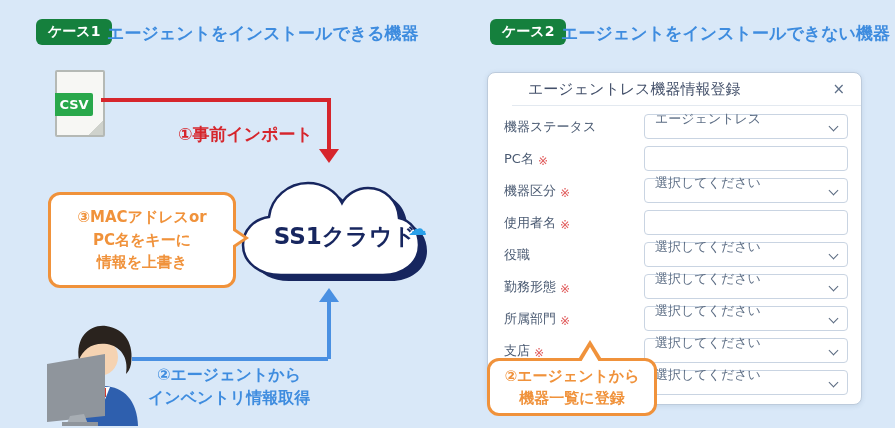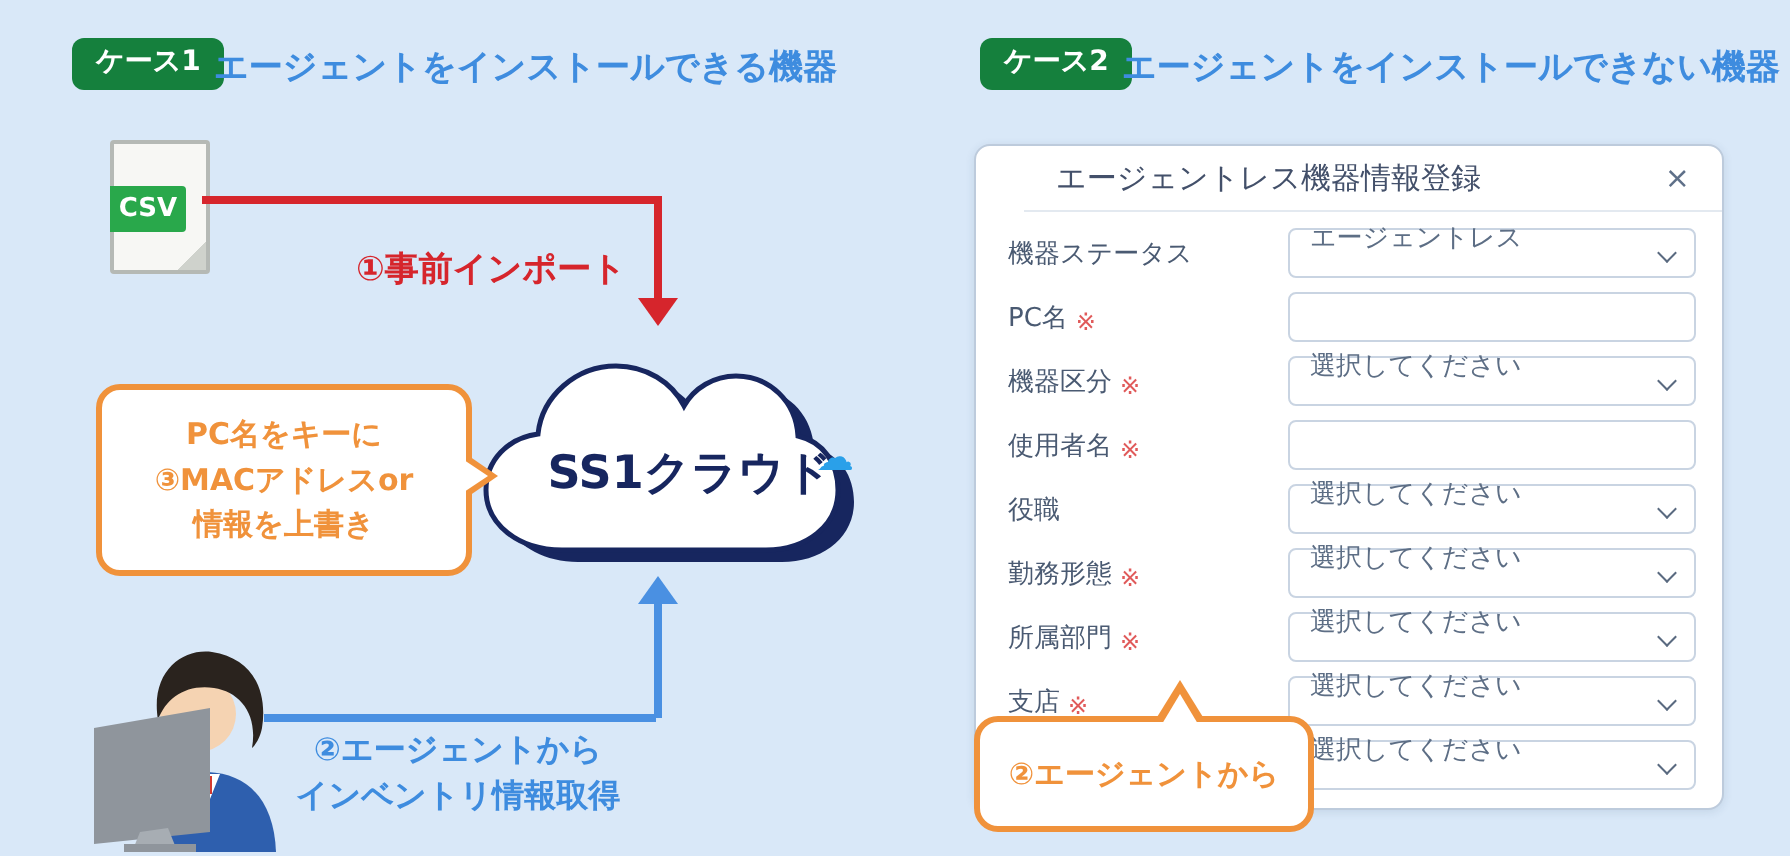--- a/index.html
+++ b/index.html
@@ -101,22 +101,22 @@
     <svg width="194" height="134" viewBox="0 0 194 134">
       <path transform="translate(8,6)" fill="#17265f" d="M48 112 C26 112 10 99 10 82 C10 67 21 56 36 54 C38 35 55 20 75 20 C90 20 103 28 109 40 C114 31 124 25 135 25 C152 25 165 38 166 55 C179 58 186 69 186 82 C186 100 170 112 150 112 Z"></path>
       <path fill="#ffffff" stroke="#17265f" stroke-width="2.5" d="M48 112 C26 112 10 99 10 82 C10 67 21 56 36 54 C38 35 55 20 75 20 C90 20 103 28 109 40 C114 31 124 25 135 25 C152 25 165 38 166 55 C179 58 186 69 186 82 C186 100 170 112 150 112 Z"></path>
     </svg>
     <div class="cloud-logo"><span>SS1クラウド</span><span class="mini-cloud">☁</span></div>
   </div>
 
   <div class="abs callout" style="left:48px;top:192px;width:182px;height:90px;">
     <div class="tail-r-outer"></div>
     <div class="tail-r-inner"></div>
+    <div>③MACアドレスor</div>
     <div>PC名をキーに</div>
-    <div>③MACアドレスor</div>
     <div>情報を上書き</div>
   </div>
 
   <div class="abs" style="left:42px;top:312px;width:110px;height:114px;">
     <svg width="110" height="114" viewBox="0 0 110 114">
       <path d="M30 114 C30 88 44 75 62 74 C82 75 95 88 96 114 Z" fill="#2e5fae"></path>
       <polygon points="57,75 68,75 62,90" fill="#ffffff"></polygon>
       <rect x="60" y="76" width="4" height="9" fill="#d43a2f"></rect>
       <circle cx="57" cy="45" r="19" fill="#f5d3b2"></circle>
       <path d="M37 48 C33 24 49 12 64 14 C84 17 92 33 89 52 C88 57 86 60 84 62 C87 45 78 34 65 32 C51 30 41 37 37 48 Z" fill="#2a231e"></path>
@@ -234,15 +234,16 @@
           </div>
       </div>
 
     </div>
   </div>
 
   <div class="abs callout" style="left:487px;top:358px;width:164px;height:52px;z-index:6;">
     <div class="tail-u-outer"></div>
     <div class="tail-u-inner"></div>
     <div>②エージェントから</div>
+    <div>機器一覧に登録</div>
   </div>
 
 </div>
 
 </body></html>

